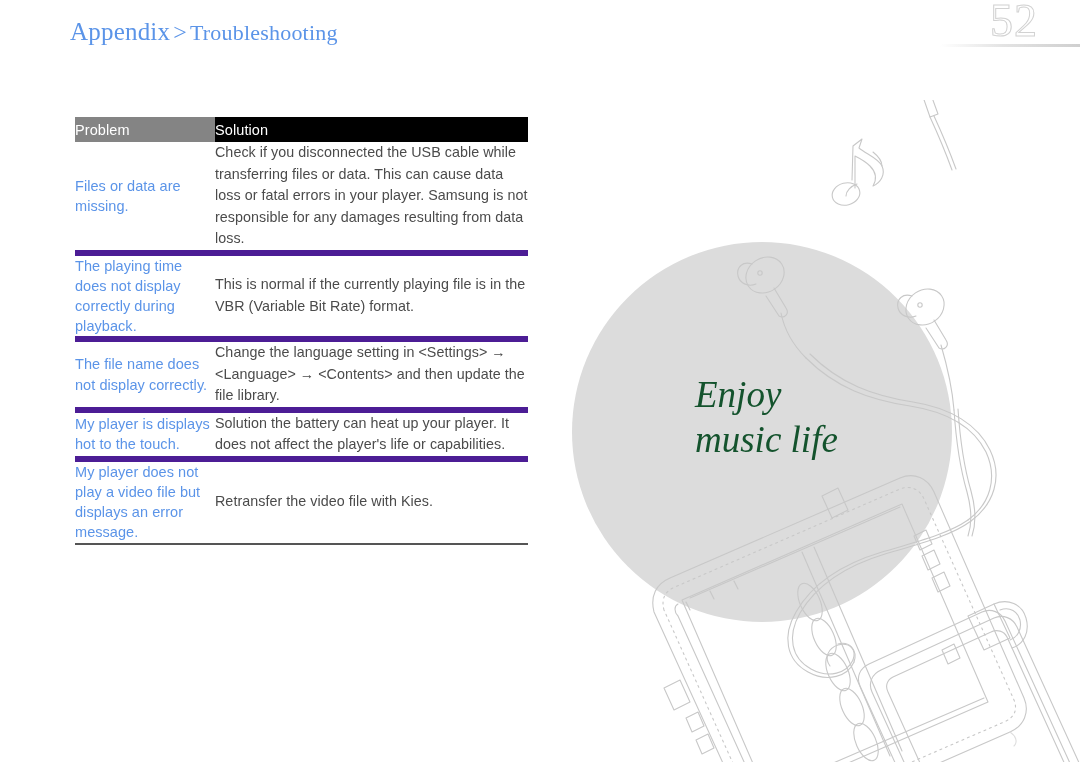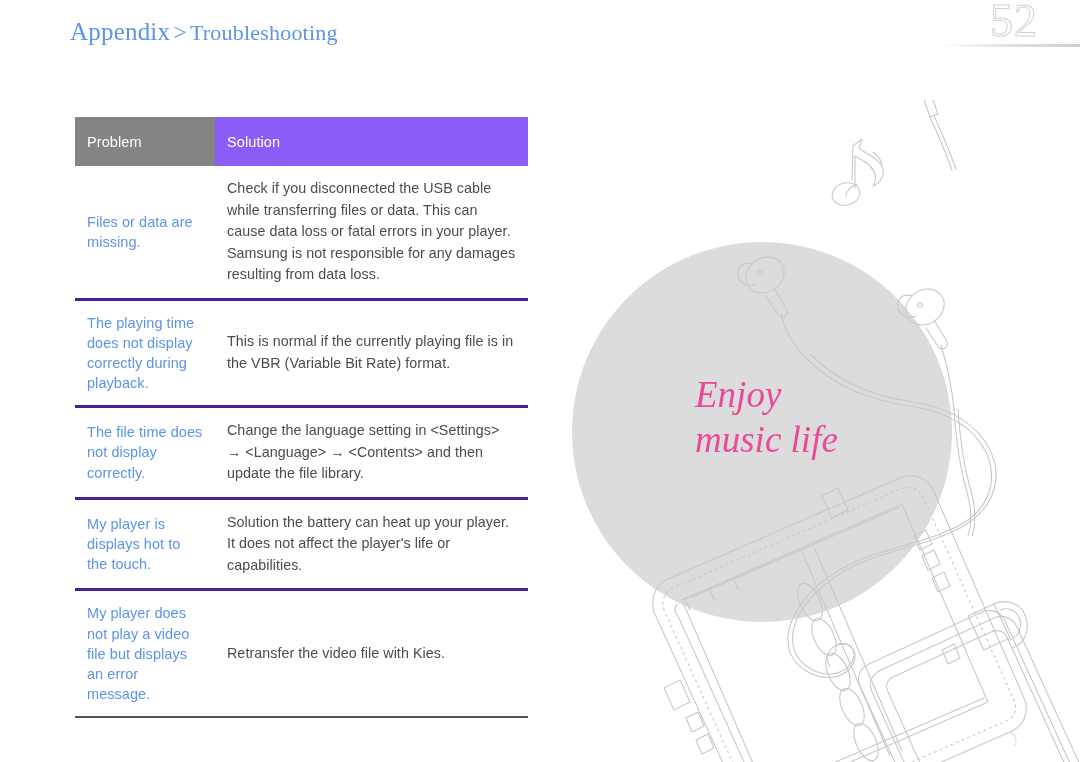--- a/index.html
+++ b/index.html
@@ -68,39 +68,39 @@
   .tbl {
     position: absolute;
     left: 75px;
     top: 117px;
     width: 453px;
     border-collapse: collapse;
     table-layout: fixed;
   }
   .tbl td, .tbl th {
     vertical-align: middle;
-    padding: 12px;
+    padding: 0;
   }
   .col-problem { width: 140px; }
   .col-solution { width: 313px; }
 
   .th-problem, .th-solution {
     height: 25px;
     color: #ffffff;
     font-size: 14.5px;
     text-align: left;
     font-weight: normal;
     padding-left: 9px;
     letter-spacing: 0.1px;
   }
   .th-problem { background: #848484; }
-  .th-solution { background: #8b5cf6; }
+  .th-solution { background: #000000; }
 
   .row-div td {
-    border-top: 3px solid #4c1d95;
+    border-top: 6px solid #4c1d95;
   }
   .row-last td {
     border-bottom: 2px solid #555555;
   }
 
   .cell-problem {
     color: #5b94e8;
     font-size: 14.5px;
     line-height: 20.2px;
     padding: 9px 6px 9px 9px;
@@ -126,21 +126,21 @@
   }
   .illustration svg { display: block; }
   .enjoy-text {
     position: absolute;
     left: 125px;
     top: 272px;
     font-family: "Liberation Serif", serif;
     font-style: italic;
     font-size: 37px;
     line-height: 45px;
-    color: #ec4899;
+    color: #14532d;
     white-space: pre-line;
   }
 </style>
 </head>
 <body>
 
 <div class="page-header">
   <div class="breadcrumb">
     <span class="crumb-main">Appendix</span><span class="crumb-sep">&gt;</span><span class="crumb-sub">Troubleshooting</span>
   </div>
@@ -162,21 +162,21 @@
   <tbody>
     <tr>
       <td class="cell-problem">Files or data are missing.</td>
       <td class="cell-solution">Check if you disconnected the USB cable while transferring files or data. This can cause data loss or fatal errors in your player. Samsung is not responsible for any damages resulting from data loss.</td>
     </tr>
     <tr class="row-div">
       <td class="cell-problem">The playing time does not display correctly during playback.</td>
       <td class="cell-solution">This is normal if the currently playing file is in the VBR (Variable Bit Rate) format.</td>
     </tr>
     <tr class="row-div">
-      <td class="cell-problem">The file time does not display correctly.</td>
+      <td class="cell-problem">The file name does not display correctly.</td>
       <td class="cell-solution">Change the language setting in &lt;Settings&gt; → &lt;Language&gt; → &lt;Contents&gt; and then update the file library.</td>
     </tr>
     <tr class="row-div">
       <td class="cell-problem">My player is displays hot to the touch.</td>
       <td class="cell-solution">Solution the battery can heat up your player. It does not affect the player's life or capabilities.</td>
     </tr>
     <tr class="row-div row-last">
       <td class="cell-problem">My player does not play a video file but displays an error message.</td>
       <td class="cell-solution">Retransfer the video file with Kies.</td>
     </tr>

